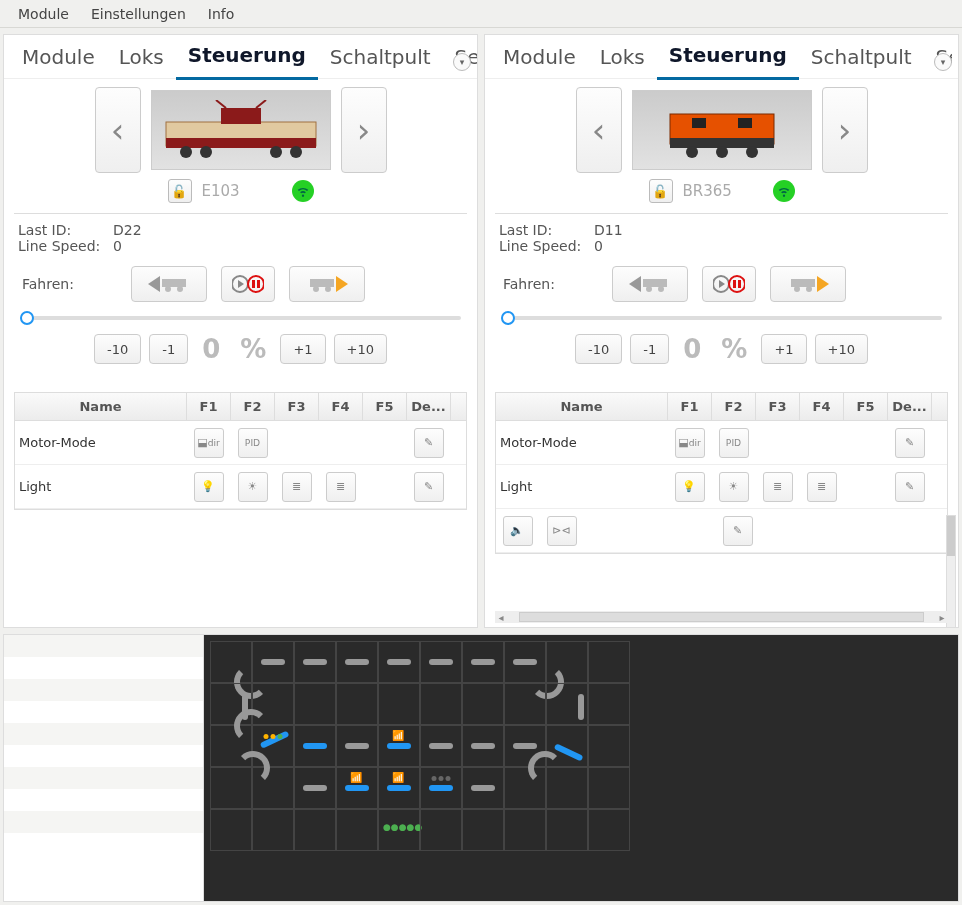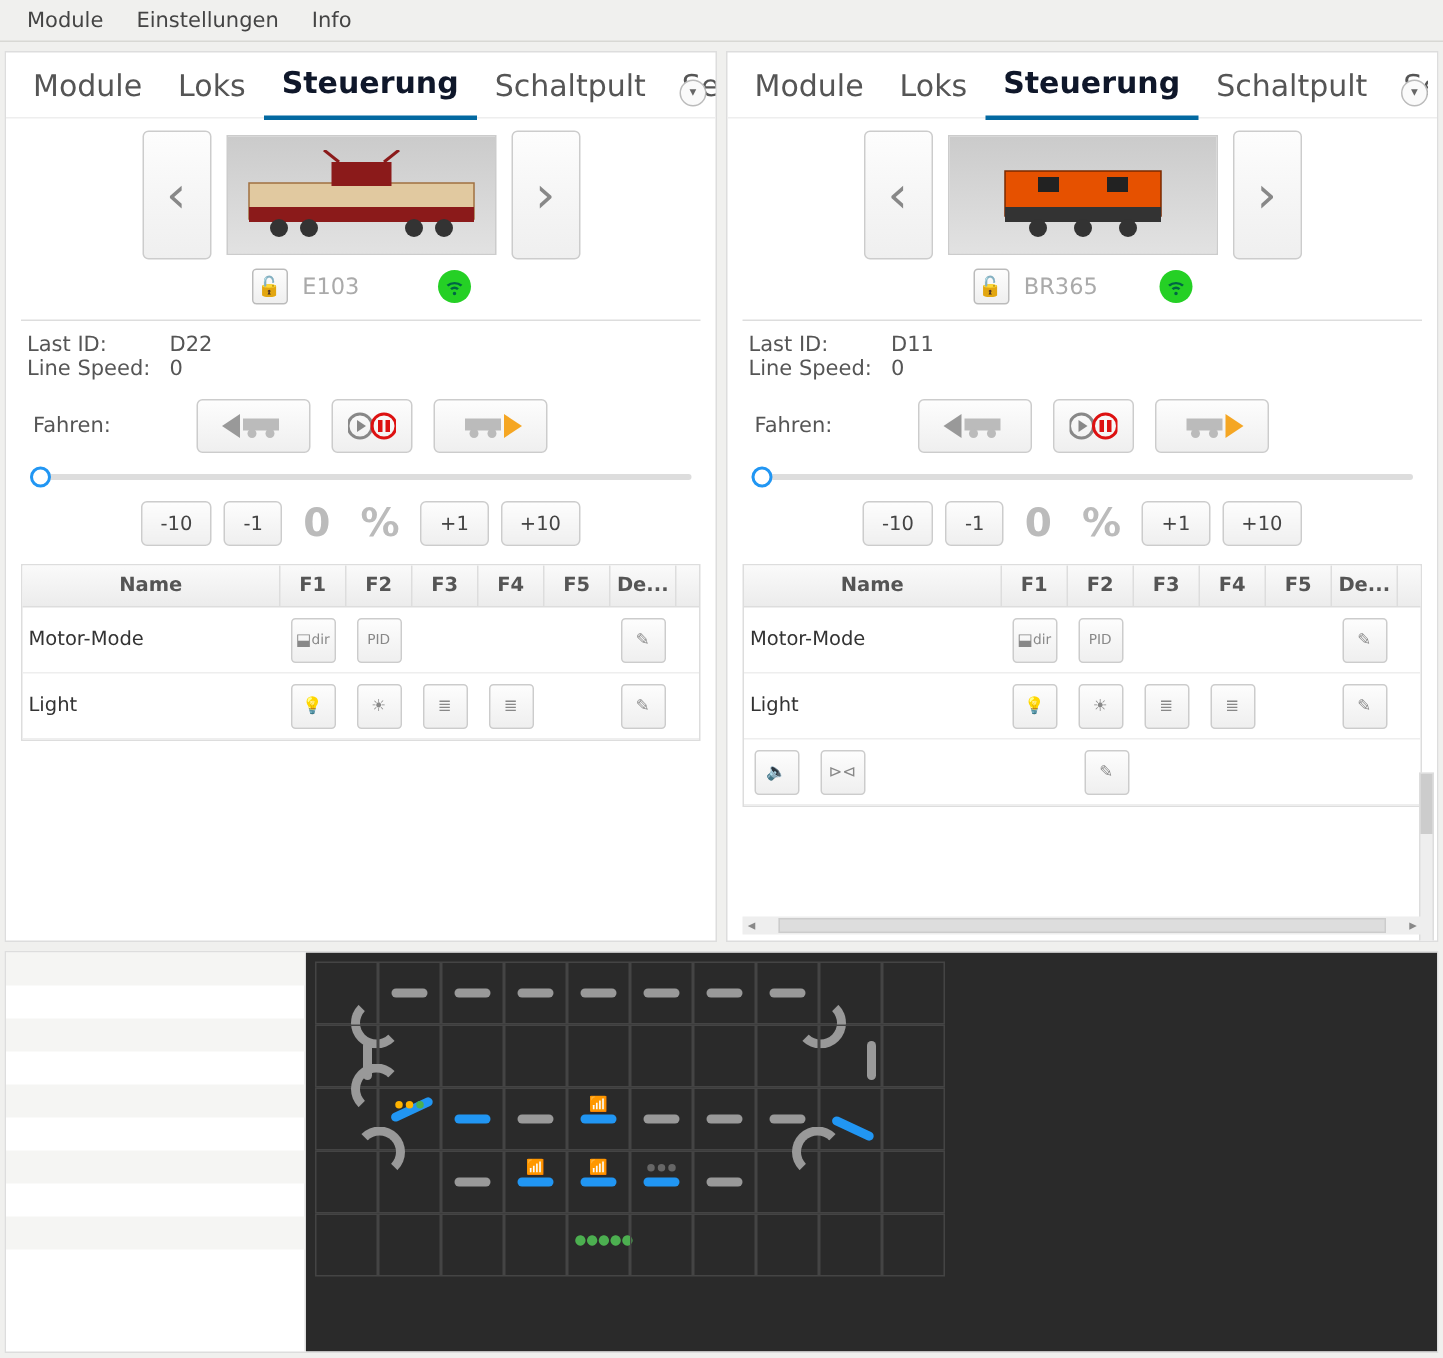--- a/index.html
+++ b/index.html
@@ -60,21 +60,21 @@
 
 .slider { padding:8px 16px;}
 .slider .track { height:4px;background:#ddd;border-radius:2px;position:relative;}
 .slider .thumb { position:absolute; left:0; top:-5px; width:14px;height:14px;border-radius:50%;background:#fff;border:2px solid #2196f3;}
 
 .speedrow { display:flex;align-items:center;justify-content:center;gap:8px;padding:6px 12px 12px;}
 .sbtn { border:1px solid #ccc;border-radius:4px;background:linear-gradient(#fdfdfd,#efefef);height:30px;padding:0 12px;font-size:13px;color:#444;}
 .bigval { font-size:26px;color:#bbb;font-weight:bold;margin:0 6px;}
 
 
-.ftable { border:1px solid #ddd; margin:0 10px; font-size:13px;}
+.ftable { border:1px solid #ddd; margin:16px 10px; font-size:13px;}
 .ftable .hdr { display:flex;background:linear-gradient(#fafafa,#ececec);border-bottom:1px solid #ddd;}
 .ftable .hdr .cell { padding:6px 4px;text-align:center;font-weight:bold;color:#555;border-right:1px solid #ddd;}
 .ftable .row { display:flex;align-items:center;min-height:44px;border-bottom:1px solid #eee;}
 .ftable .cell { padding:4px;border-right:1px solid transparent;}
 .c-name { width:172px; padding-left:8px;}
 .c-f { width:44px;text-align:center;}
 .c-de { width:44px;text-align:center;}
 .fbtn { width:30px;height:30px;border:1px solid #ccc;border-radius:3px;background:linear-gradient(#fdfdfd,#efefef);display:inline-flex;align-items:center;justify-content:center;color:#888;font-size:11px;}
 
 .scrolly { position:absolute; right:2px; top:480px; width:10px; height:170px; background:#eee;border:1px solid #ddd;}

